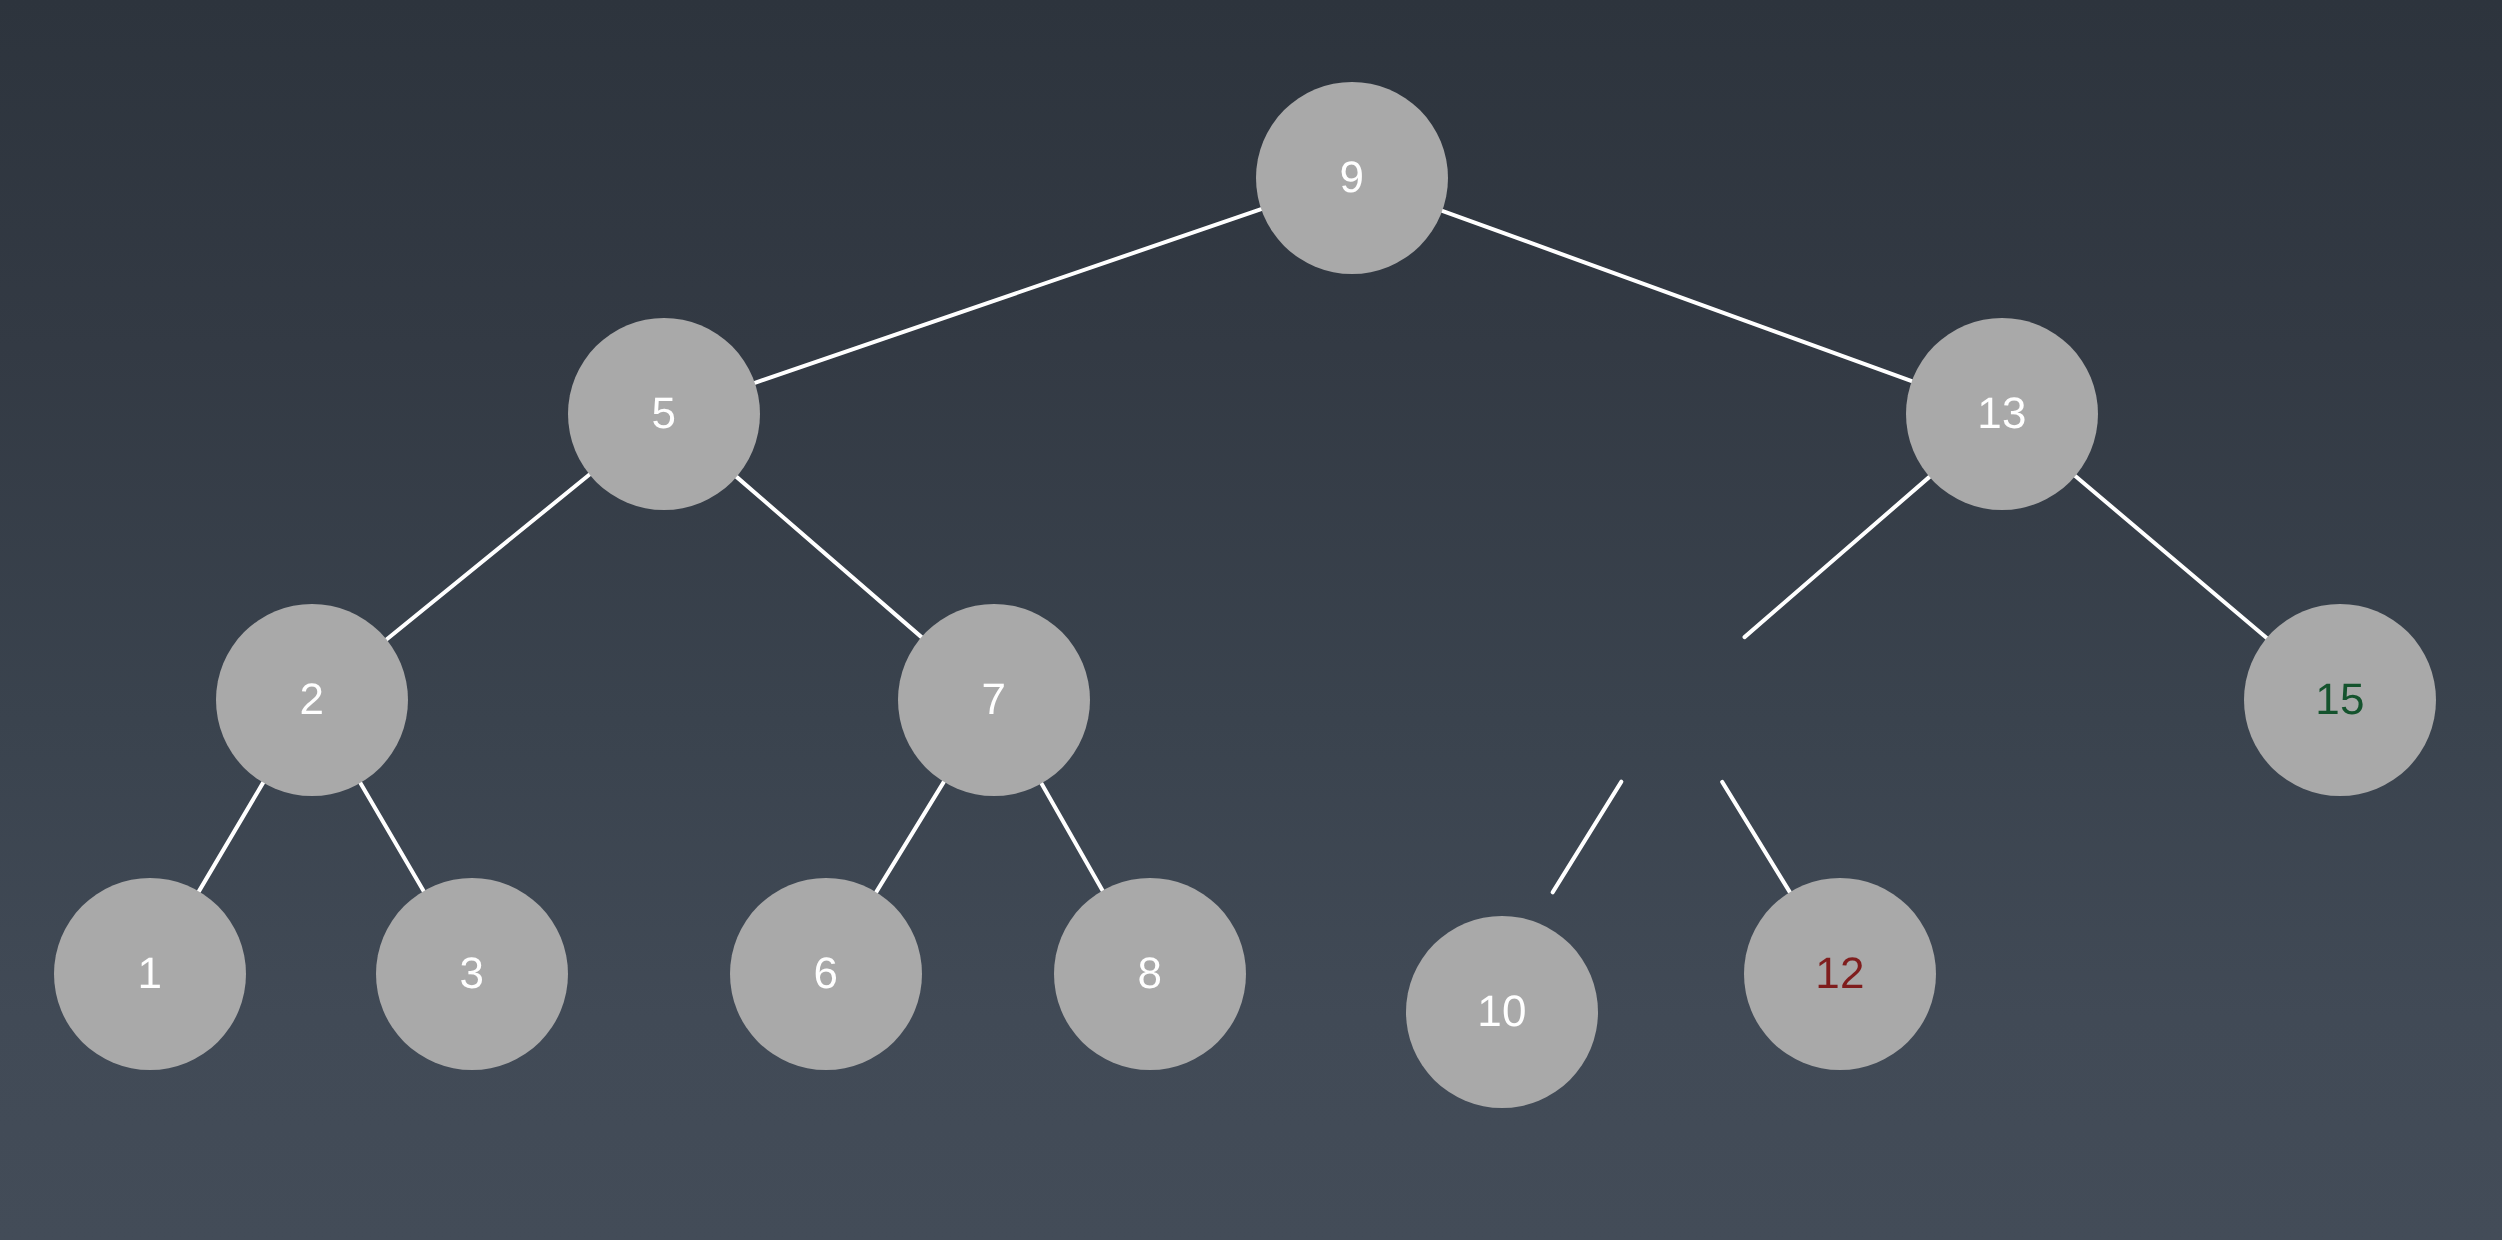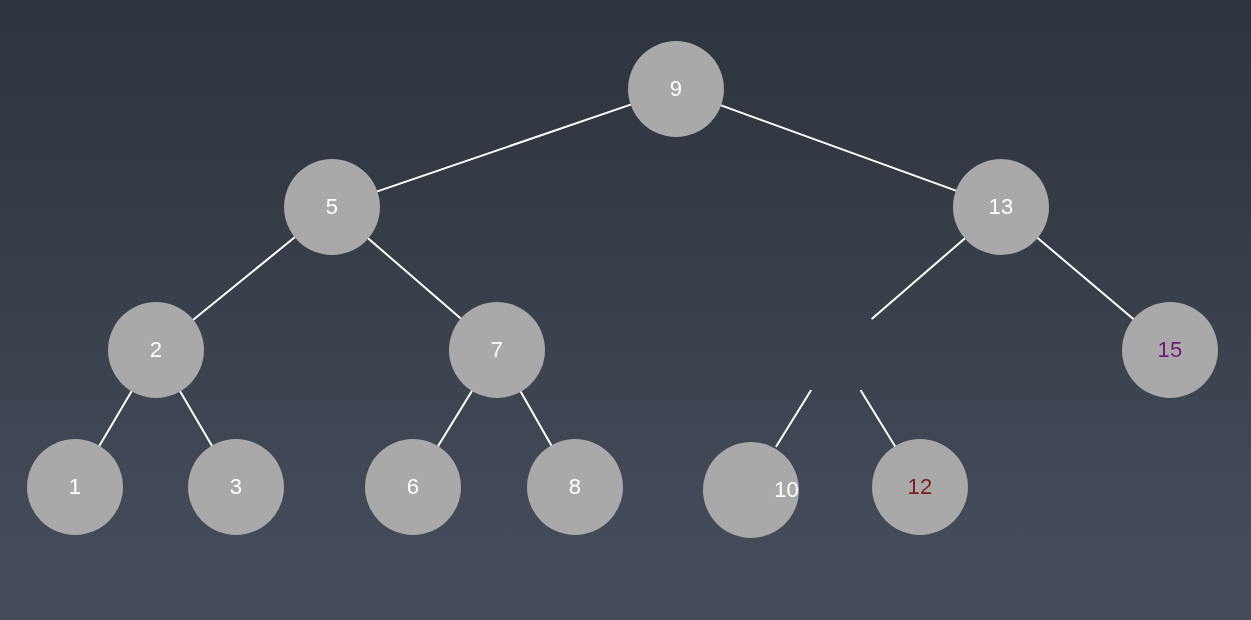--- a/index.html
+++ b/index.html
@@ -82,34 +82,34 @@
       <div class="tree-node" style="left: 953px; top: 159px; width: 96px; height: 96px; background: rgb(169, 169, 169); justify-content: center;">
         <span class="node-label" style="color: rgb(255, 255, 255);">13</span>
       </div>
       <div class="tree-node" style="left: 108px; top: 302px; width: 96px; height: 96px; background: rgb(169, 169, 169);">
         <span class="node-label" style="color: rgb(255, 255, 255);">2</span>
       </div>
       <div class="tree-node" style="left: 449px; top: 302px; width: 96px; height: 96px; background: rgb(169, 169, 169);">
         <span class="node-label" style="color: rgb(255, 255, 255);">7</span>
       </div>
       <div class="tree-node" style="left: 1122px; top: 302px; width: 96px; height: 96px; background: rgb(169, 169, 169);">
-        <span class="node-label" style="color: #701a75;">15</span>
+        <span class="node-label" style="color: #14532d;">15</span>
       </div>
       <div class="tree-node" style="left: 27px; top: 439px; width: 96px; height: 96px; background: rgb(169, 169, 169);">
         <span class="node-label" style="color: rgb(255, 255, 255);">1</span>
       </div>
       <div class="tree-node" style="left: 188px; top: 439px; width: 96px; height: 96px; background: rgb(169, 169, 169);">
         <span class="node-label" style="color: rgb(255, 255, 255);">3</span>
       </div>
       <div class="tree-node" style="left: 365px; top: 439px; width: 96px; height: 96px; background: rgb(169, 169, 169);">
         <span class="node-label" style="color: rgb(255, 255, 255);">6</span>
       </div>
       <div class="tree-node" style="left: 527px; top: 439px; width: 96px; height: 96px; background: rgb(169, 169, 169);">
         <span class="node-label" style="color: rgb(255, 255, 255);">8</span>
       </div>
-      <div class="tree-node" style="left: 703px; top: 442px; width: 96px; height: 96px; background: rgb(169, 169, 169); justify-content: flex-end;">
+      <div class="tree-node" style="left: 703px; top: 458px; width: 96px; height: 96px; background: rgb(169, 169, 169);">
         <span class="node-label" style="color: rgb(255, 255, 255);">10</span>
       </div>
       <div class="tree-node" style="left: 872px; top: 439px; width: 96px; height: 96px; background: rgb(169, 169, 169);">
         <span class="node-label" style="color: #7f1d1d;">12</span>
       </div>
     </div>
 </div>
 
 </body></html>

